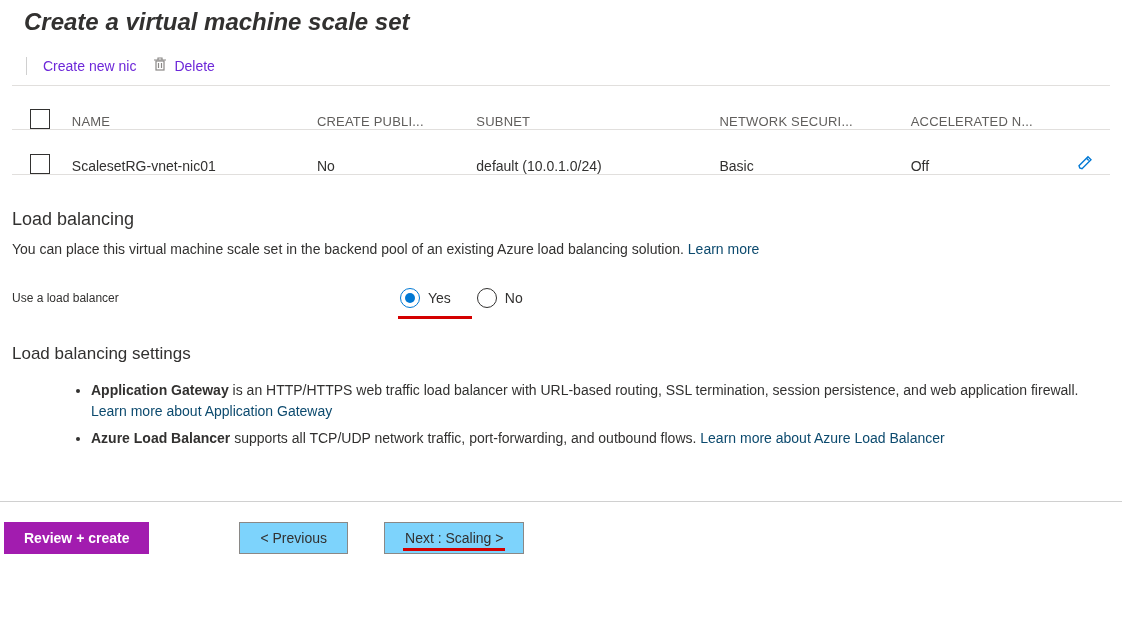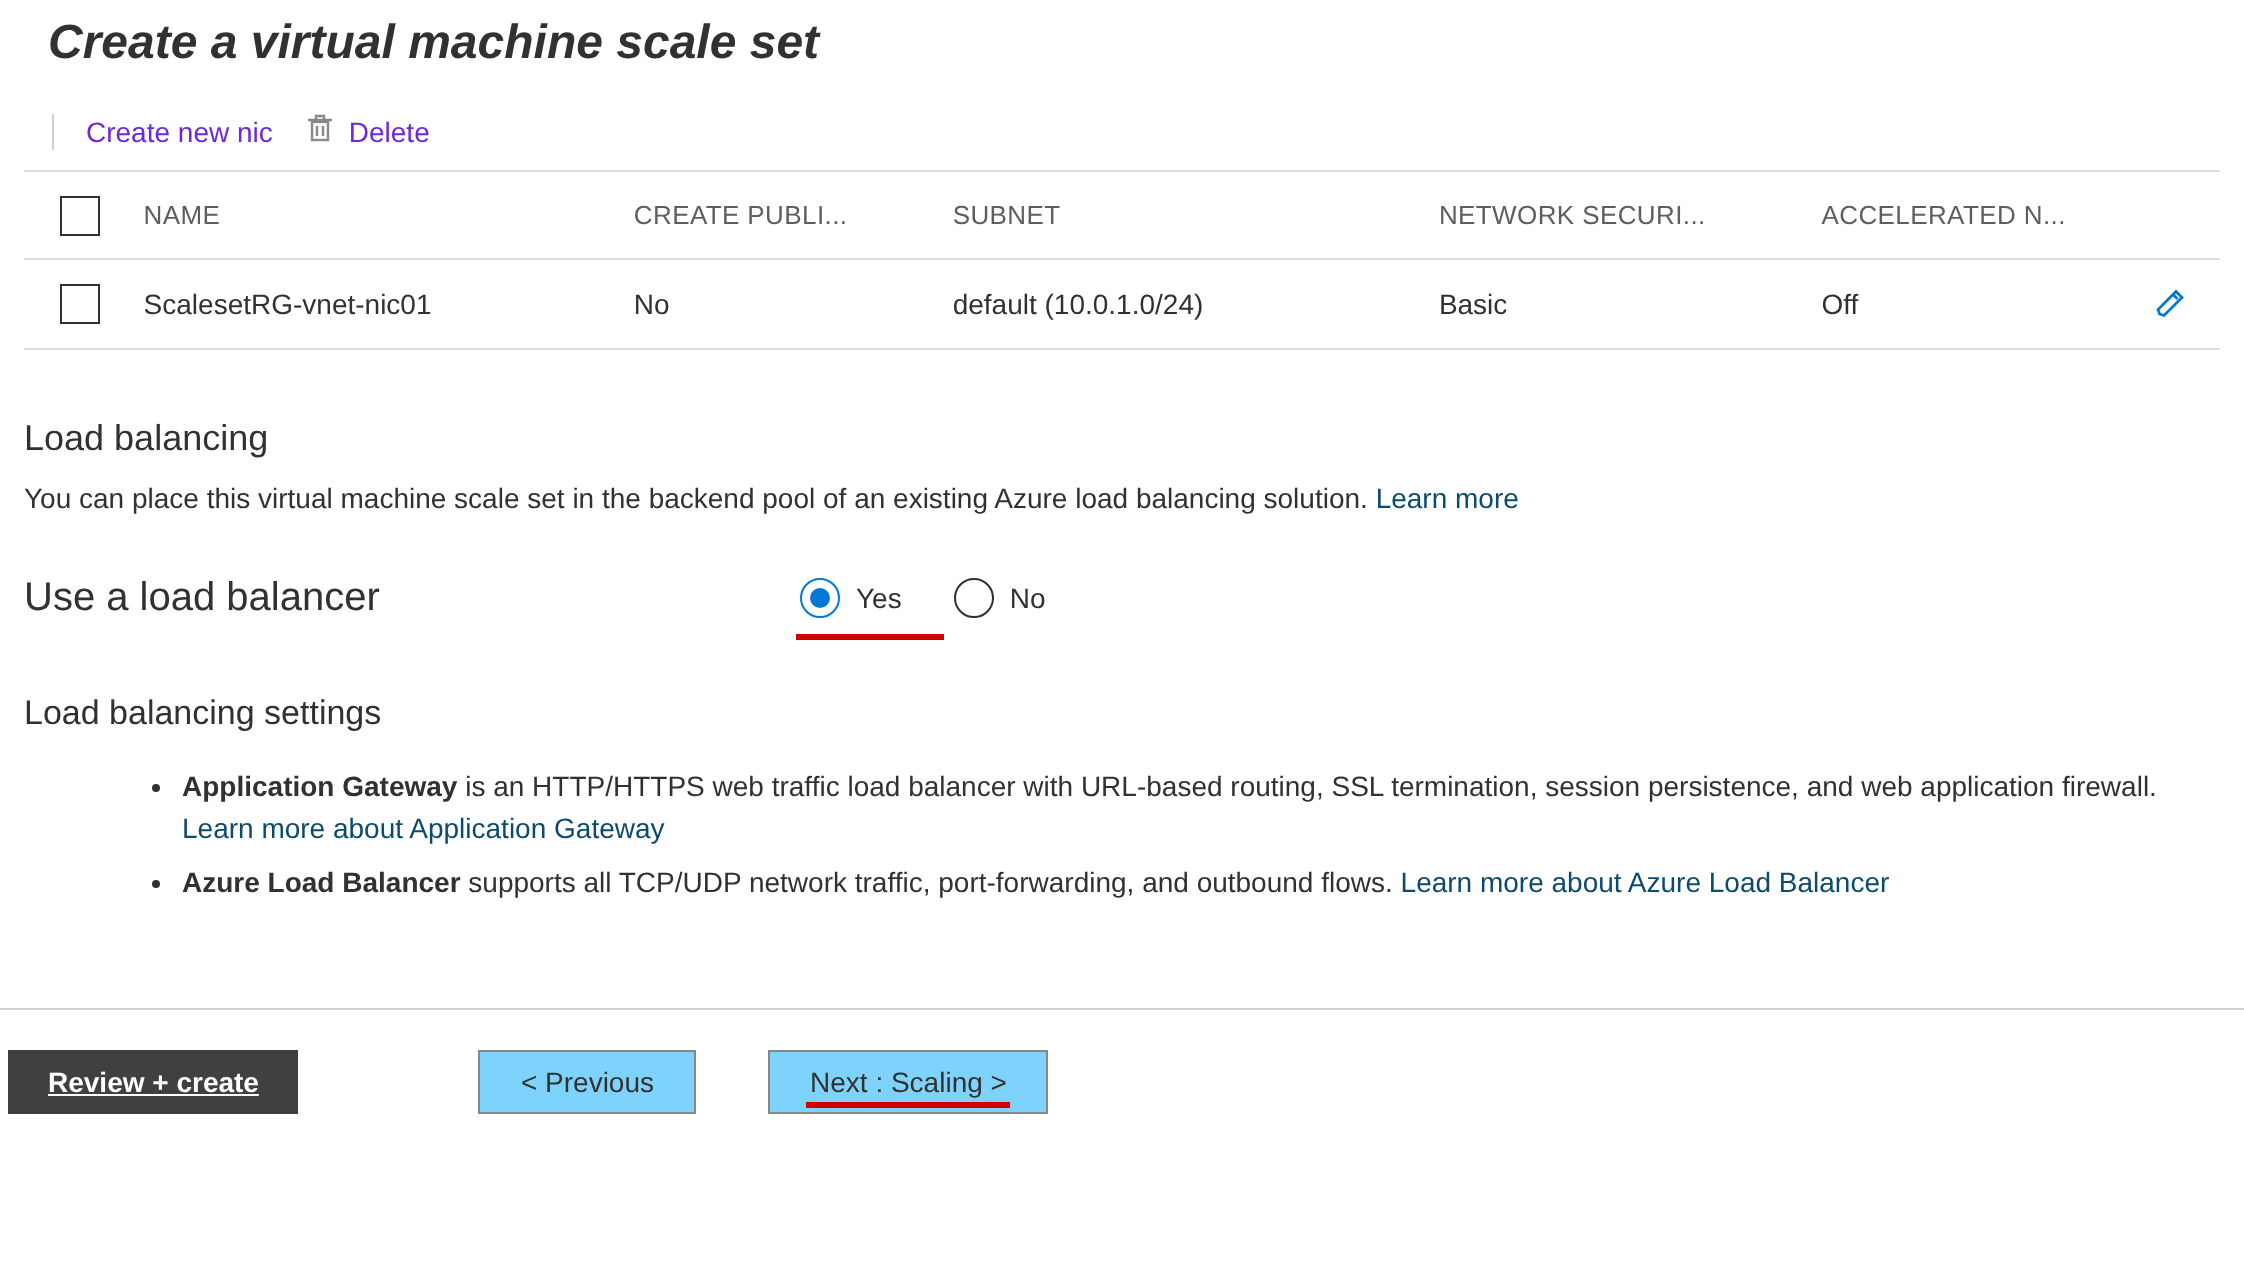--- a/index.html
+++ b/index.html
@@ -37,21 +37,21 @@
       gap: 6px;
       cursor: pointer;
     }
     .trash-icon svg { width: 16px; height: 16px; }
     .table {
       border-top: 1px solid #e1dfdd;
       border-bottom: 1px solid #e1dfdd;
     }
     .row {
       display: flex;
-      align-items: center;
+      align-items: flex-end;
       min-height: 44px;
       border-bottom: 1px solid #e1dfdd;
     }
     .row:last-child { border-bottom: none; }
     .header-row {
       color: #605e5c;
       font-size: 13px;
       letter-spacing: 0.2px;
     }
     .col-check { width: 56px; display:flex; align-items:center; justify-content:center; }
@@ -84,21 +84,21 @@
       font-size: 14px;
       color: #323130;
       line-height: 1.4;
     }
     .link { color: #0c4a6e; cursor: pointer; }
     .form-row {
       display: flex;
       align-items: center;
       margin-top: 28px;
     }
-    .form-label { width: 388px; font-size: 20px; }
+    .form-label { width: 388px; font-size: 12px; }
     .radio-group { display:flex; gap: 26px; position: relative; }
     .radio { display:flex; align-items:center; gap:8px; cursor:pointer; }
     .radio-outer {
       width: 20px; height: 20px;
       border-radius: 50%;
       border: 1px solid #323130;
       display:flex; align-items:center; justify-content:center;
     }
     .radio-outer.selected { border-color: #0078d4; }
     .radio-inner {
@@ -139,25 +139,24 @@
       padding: 0 20px;
       font-size: 14px;
       font-family: inherit;
       cursor: pointer;
       display: inline-flex;
       align-items: center;
       justify-content: center;
       position: relative;
     }
     .btn-primary {
-      background: #404040;
+      background: #a21caf;
       color: #fff;
       border: none;
       font-weight: 600;
-      text-decoration: underline;
     }
     .btn-secondary {
       background: #7dd3fc;
       border: 1px solid #8a8886;
       color: #323130;
     }
     .nav-btns { display:flex; gap: 36px; margin-left: 54px; }
     .red-underline-2 {
       position: absolute;
       height: 3px;

